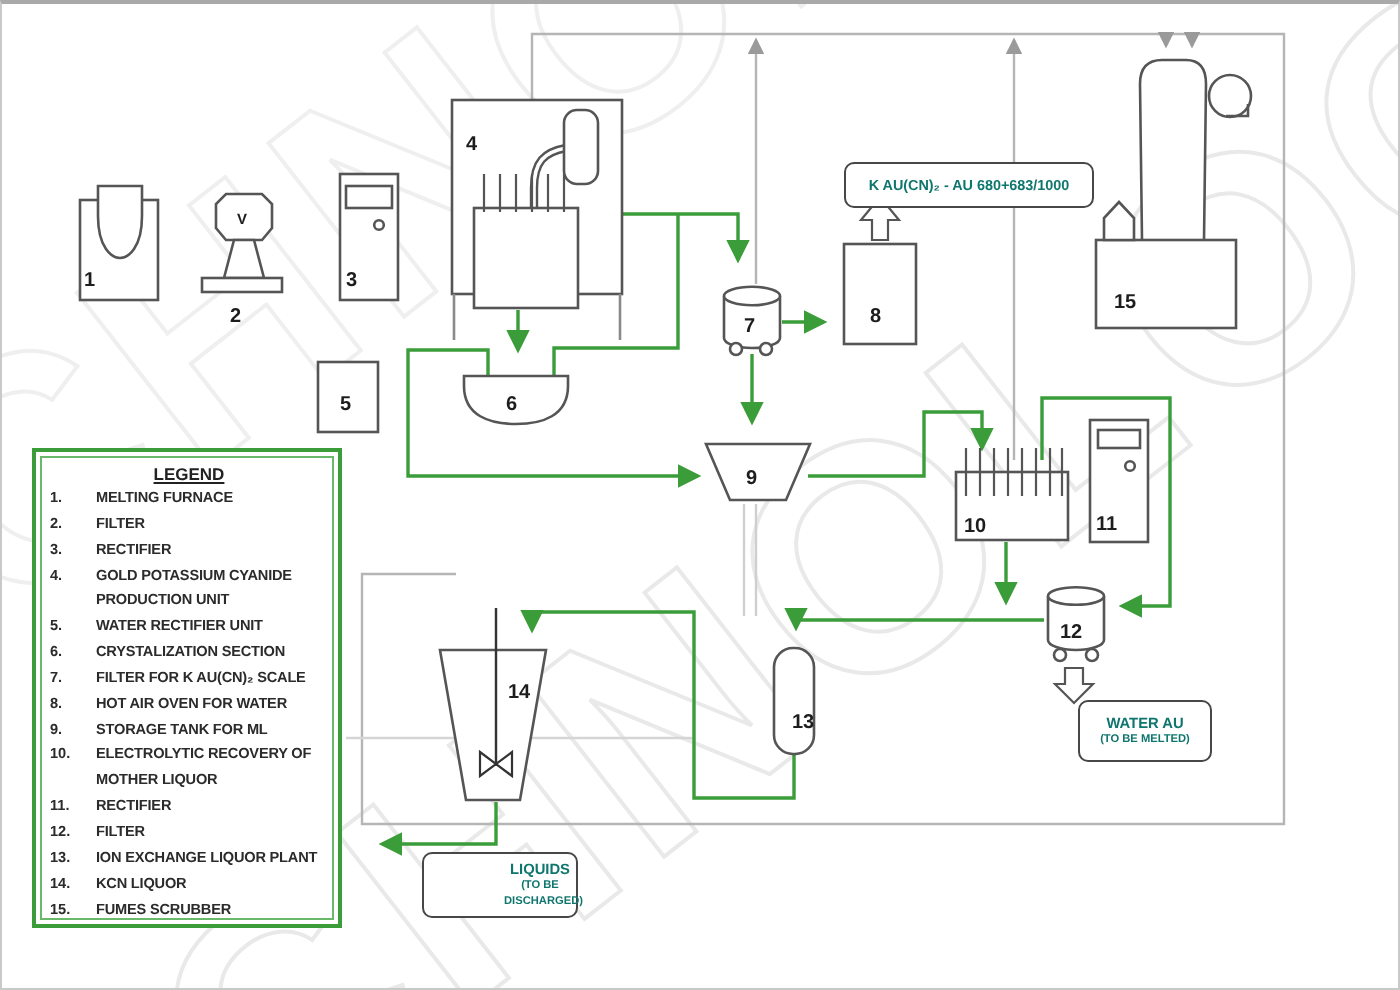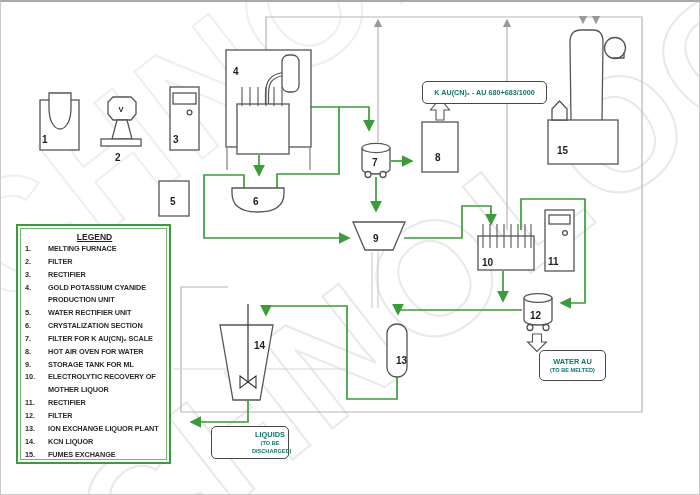--- a/index.html
+++ b/index.html
@@ -230,21 +230,21 @@
           <div class="num">12.</div>
           <div class="lbl">FILTER</div>
 
           <div class="num">13.</div>
           <div class="lbl">ION EXCHANGE LIQUOR PLANT</div>
 
           <div class="num">14.</div>
           <div class="lbl">KCN LIQUOR</div>
 
           <div class="num">15.</div>
-          <div class="lbl">FUMES EXCHANGE</div>
+          <div class="lbl">FUMES SCRUBBER</div>
         </div>
     </div>
   </div>
 
   <div class="lblbox" id="kau-box">
     <div class="t1">K AU(CN)₂ - AU 680+683/1000</div>
   </div>
 
   <div class="lblbox" id="impure-box">
     <div class="t1">WATER AU</div>

